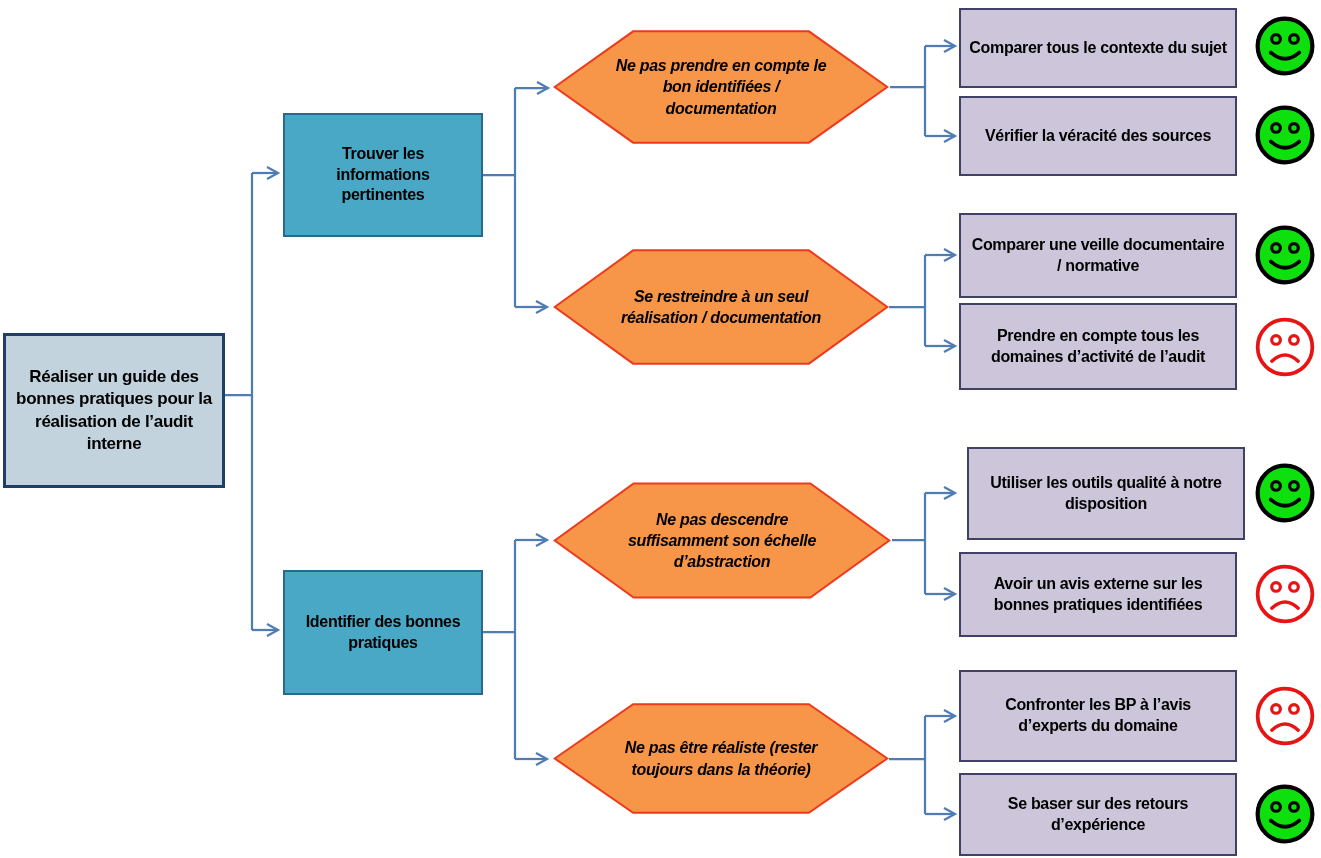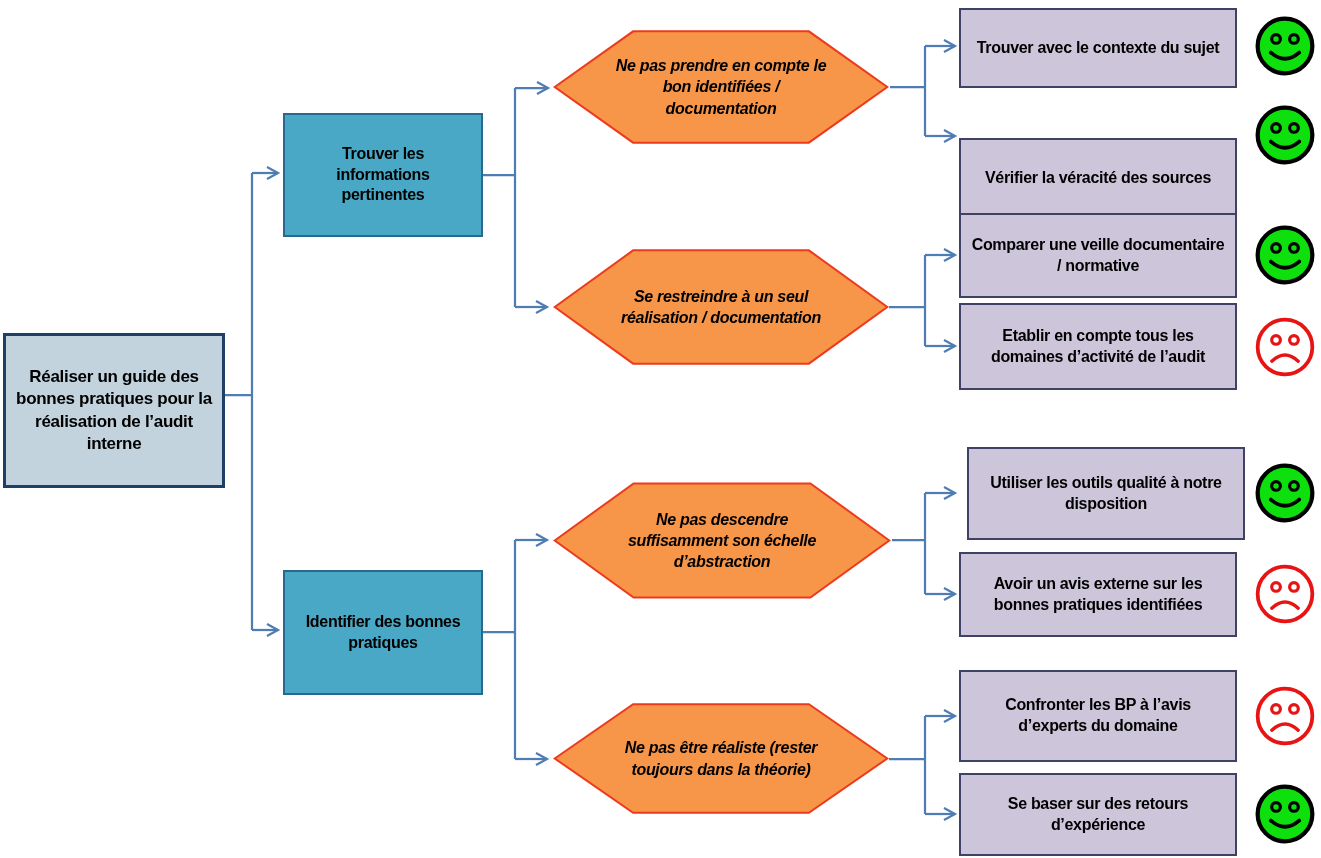--- a/index.html
+++ b/index.html
@@ -107,24 +107,24 @@
     <div class="hextext">Ne pas être réaliste (rester toujours dans la théorie)</div>
   </div>
 
   <div class="hex hex3">
     <svg class="hexbg" viewBox="0 0 100 100" preserveAspectRatio="none">
       <polygon points="0.8,50 24,2 76,2 99.2,50 76,98 24,98" fill="#f79649" stroke="#ed3a1c" stroke-width="2" vector-effect="non-scaling-stroke"></polygon>
     </svg>
     <div class="hextext">Ne pas descendre suffisamment son échelle d’abstraction</div>
   </div>
 
-  <div class="node action" style="top:8px;height:80px;">Trouver avec le contexte du sujet</div>
-  <div class="node action" style="top:96px;height:80px;margin-top:42px;">Vérifier  la véracité des sources</div>
+  <div class="node action" style="top:8px;height:80px;">Comparer tous le contexte du sujet</div>
+  <div class="node action" style="top:96px;height:80px;">Vérifier  la véracité des sources</div>
   <div class="node action" style="top:213px;height:85px;">Comparer une veille documentaire / normative</div>
-  <div class="node action" style="top:303px;height:87px;">Etablir en compte tous les domaines d’activité de l’audit</div>
+  <div class="node action" style="top:303px;height:87px;">Prendre en compte tous les domaines d’activité de l’audit</div>
   <div class="node action" style="top:447px;height:93px;margin-left:8px;">Utiliser les outils qualité à notre disposition</div>
   <div class="node action" style="top:552px;height:85px;">Avoir un avis externe sur les bonnes pratiques identifiées</div>
   <div class="node action" style="top:670px;height:92px;">Confronter les BP à l’avis d’experts du domaine</div>
   <div class="node action" style="top:773px;height:83px;">Se baser sur des retours d’expérience</div>
 
   <div class="smiley" style="top:13px;" data-mood="happy">
       <svg class="face-happy" width="66" height="66" viewBox="0 0 70 70">
         <circle cx="35" cy="35" r="29" fill="#0de00d" stroke="#000" stroke-width="4.5"></circle>
         <circle cx="25.5" cy="27.5" r="4.6" fill="none" stroke="#000" stroke-width="3.4"></circle>
         <circle cx="44.5" cy="27.5" r="4.6" fill="none" stroke="#000" stroke-width="3.4"></circle>

